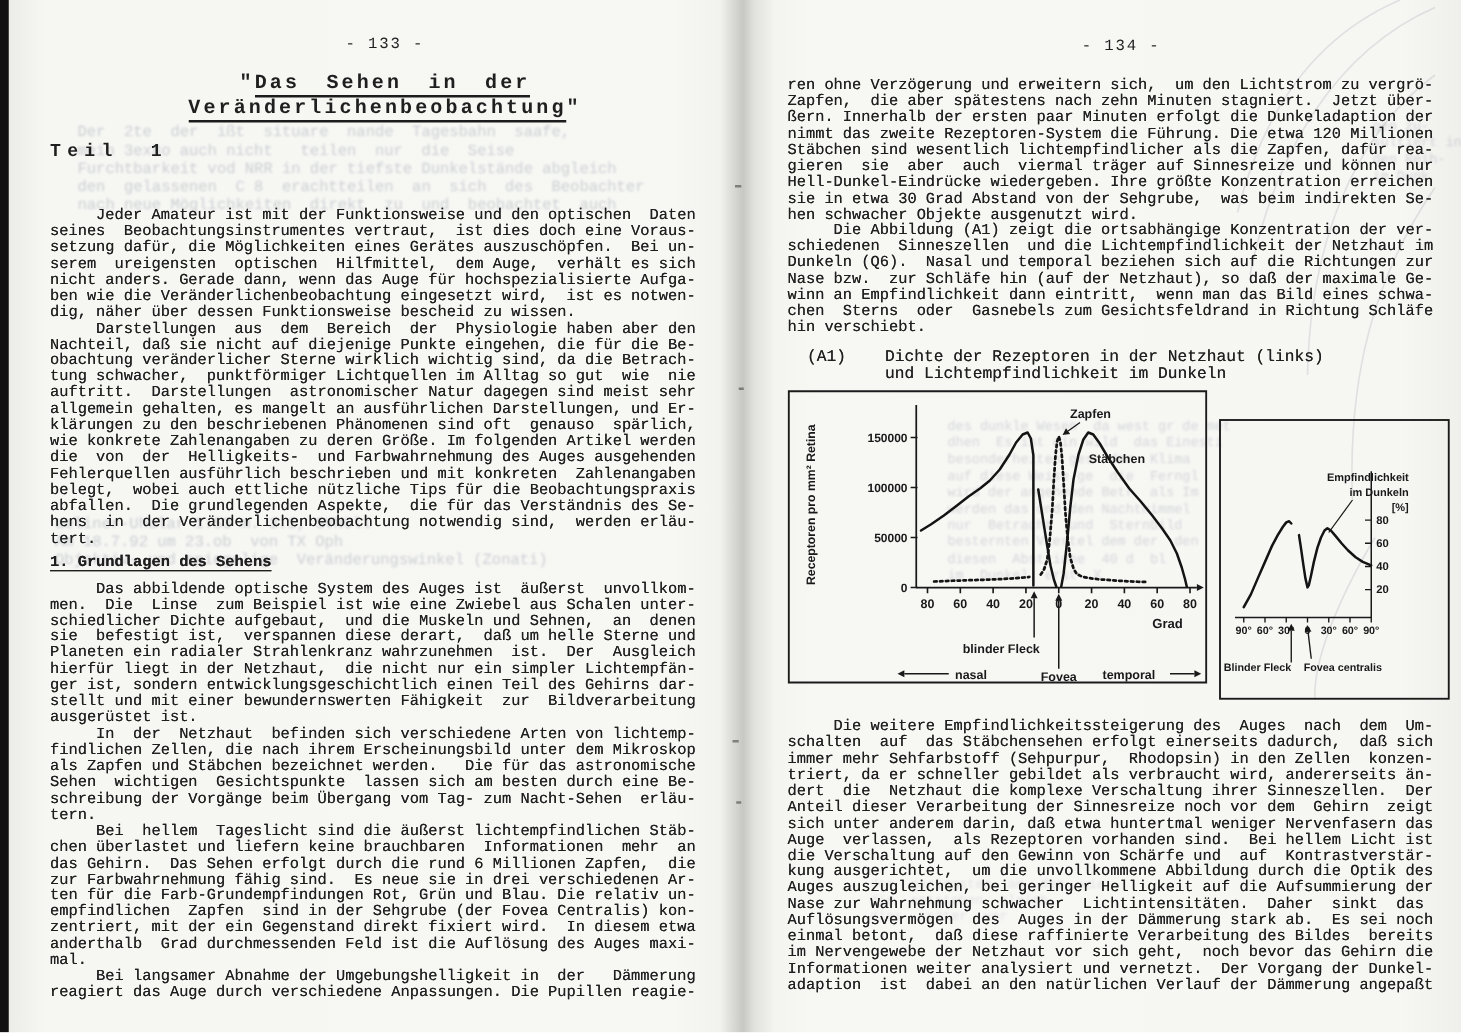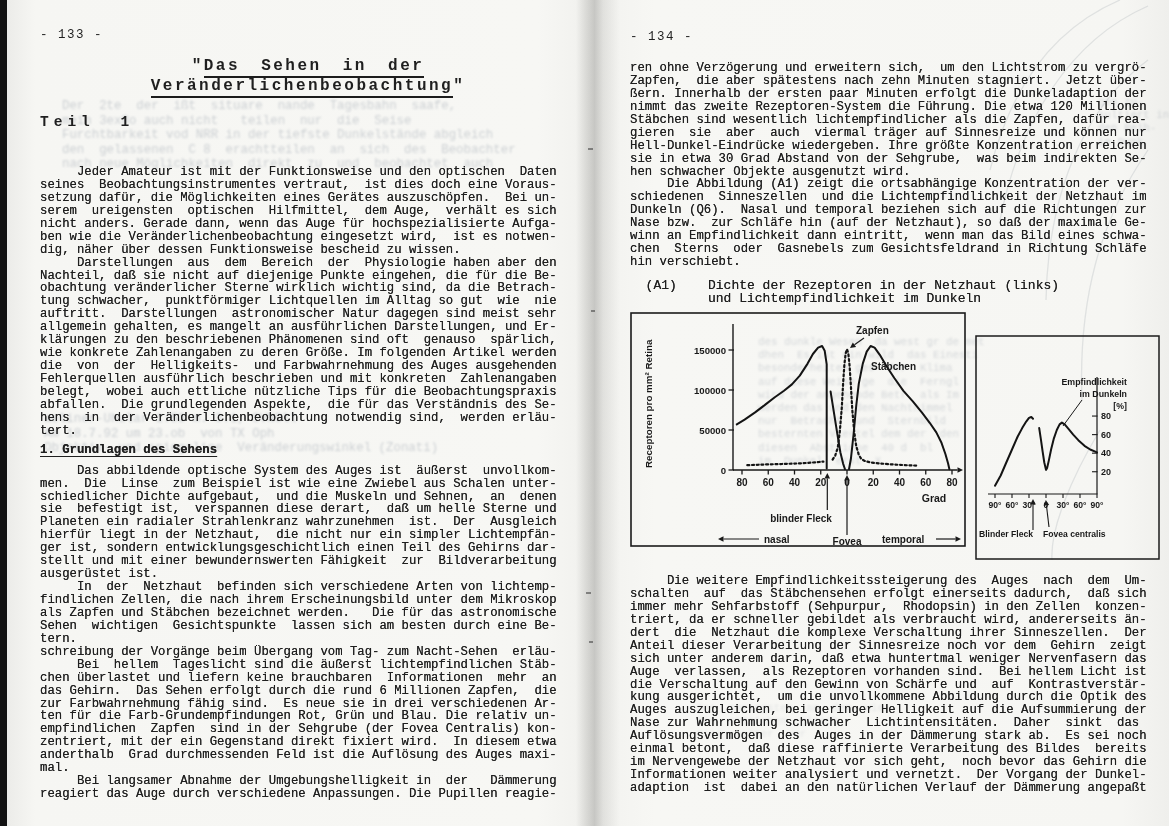--- a/index.html
+++ b/index.html
@@ -3,21 +3,21 @@
 <meta charset="utf-8">
 <style>
   html,body{margin:0;padding:0;width:1169px;height:826px;overflow:hidden;}
   .scan{position:relative;width:1169px;height:826px;overflow:hidden;
         background:linear-gradient(90deg,#e9e9e6 0%,#f6f6f3 3%,#f7f7f4 46%,#f1f1ee 50%,#f7f7f4 56%,#f6f6f3 96%,#efefec 100%);
         font-family:"Liberation Mono","DejaVu Sans Mono",monospace;color:#1f1f1f;}
   .edge-strip{position:absolute;left:0;top:0;width:7px;height:826px;background:#121212;z-index:6;}
   .gutter{position:absolute;left:576px;top:0;width:44px;height:826px;z-index:4;pointer-events:none;
         background:linear-gradient(90deg,rgba(110,110,106,0) 0%,rgba(100,100,96,.30) 42%,rgba(130,130,126,.16) 62%,rgba(110,110,106,0) 100%);}
   .speck{position:absolute;background:#3a3a3a;z-index:5;opacity:.55;}
-  .pageno{position:absolute;text-align:left;font-size:12.5px;letter-spacing:1.5px;z-index:3;}
+  .pageno{position:absolute;text-align:center;font-size:12.5px;letter-spacing:1.5px;z-index:3;}
   .title-wrap{position:absolute;left:40px;top:56px;width:536px;text-align:center;z-index:3;}
   .title-line{font-size:16px;font-weight:700;letter-spacing:2.5px;word-spacing:9px;line-height:20px;white-space:nowrap;}
   .t-underline{border-bottom:2px solid #1c1c1c;padding-bottom:1px;}
   .subtitle{position:absolute;left:40px;top:114px;width:536px;text-align:left;font-size:14.5px;
             font-weight:700;letter-spacing:5px;word-spacing:12px;z-index:3;}
   .textcol{position:absolute;font-size:12.3px;line-height:12.95px;z-index:3;text-shadow:0 0 .3px rgba(25,25,25,.85);}
   .tline{white-space:pre;height:12.95px;}
   .para{margin:0;}
   .hblock{margin:6px 0 8px 0;font-weight:700;}
   .hu{text-decoration:underline;text-underline-offset:2.5px;text-decoration-thickness:1.4px;}
@@ -95,22 +95,22 @@
           <div class="tline">hierfür liegt in der Netzhaut,  die nicht nur ein simpler Lichtempfän-</div>
           <div class="tline">ger ist, sondern entwicklungsgeschichtlich einen Teil des Gehirns dar-</div>
           <div class="tline">stellt und mit einer bewundernswerten Fähigkeit  zur  Bildverarbeitung</div>
           <div class="tline">ausgerüstet ist.</div>
         </div>
         <div class="para">
           <div class="tline">     In  der  Netzhaut  befinden sich verschiedene Arten von lichtemp-</div>
           <div class="tline">findlichen Zellen, die nach ihrem Erscheinungsbild unter dem Mikroskop</div>
           <div class="tline">als Zapfen und Stäbchen bezeichnet werden.   Die für das astronomische</div>
           <div class="tline">Sehen  wichtigen  Gesichtspunkte  lassen sich am besten durch eine Be-</div>
+          <div class="tline">schreibung der Vorgänge beim Übergang vom Tag- zum Nacht-Sehen  erläu-</div>
           <div class="tline">tern.</div>
-          <div class="tline">schreibung der Vorgänge beim Übergang vom Tag- zum Nacht-Sehen  erläu-</div>
         </div>
         <div class="para">
           <div class="tline">     Bei  hellem  Tageslicht sind die äußerst lichtempfindlichen Stäb-</div>
           <div class="tline">chen überlastet und liefern keine brauchbaren  Informationen  mehr  an</div>
           <div class="tline">das Gehirn.  Das Sehen erfolgt durch die rund 6 Millionen Zapfen,  die</div>
           <div class="tline">zur Farbwahrnehmung fähig sind.  Es neue sie in drei verschiedenen Ar-</div>
           <div class="tline">ten für die Farb-Grundempfindungen Rot, Grün und Blau. Die relativ un-</div>
           <div class="tline">empfindlichen  Zapfen  sind in der Sehgrube (der Fovea Centralis) kon-</div>
           <div class="tline">zentriert, mit der ein Gegenstand direkt fixiert wird.  In diesem etwa</div>
           <div class="tline">anderthalb  Grad durchmessenden Feld ist die Auflösung des Auges maxi-</div>

